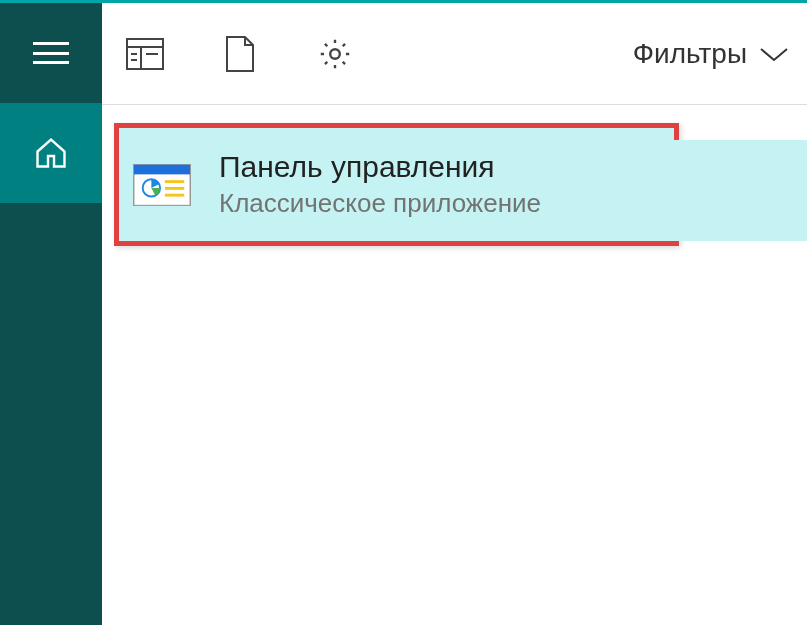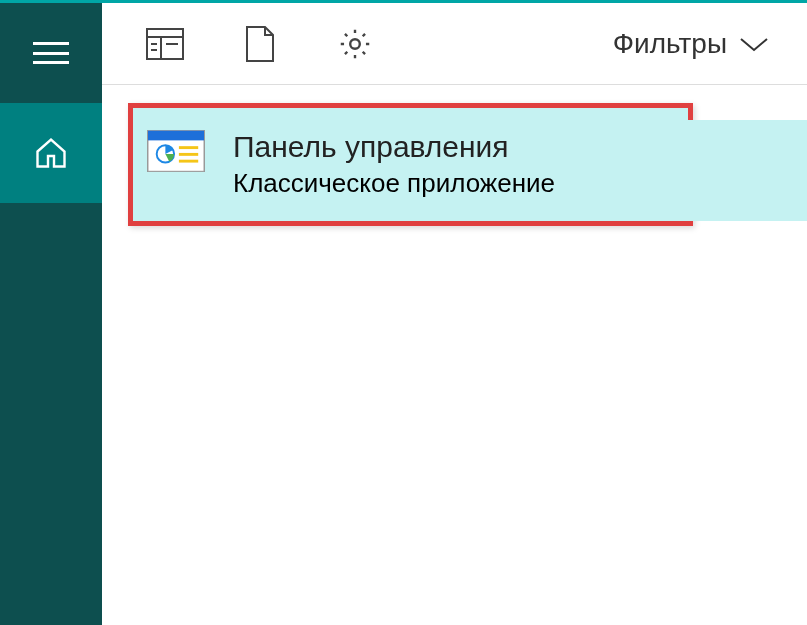--- a/index.html
+++ b/index.html
@@ -46,25 +46,25 @@
       height: 3px;
       background: #fff;
     }
     .main {
       flex: 1;
       display: flex;
       flex-direction: column;
       background: #fff;
     }
     .toolbar {
-      height: 82px;
+      height: 102px;
       display: flex;
       align-items: center;
       border-bottom: 1px solid #ddd;
-      padding: 0 28px;
+      padding: 0 8px;
     }
     .toolbar-icon {
       width: 70px;
       height: 60px;
       display: flex;
       align-items: center;
       justify-content: center;
       margin-right: 25px;
       cursor: pointer;
     }
@@ -85,24 +85,24 @@
       padding-top: 18px;
     }
     .section-header {
       font-size: 28px;
       color: #333;
       padding: 0 0 16px 26px;
     }
     .result-item {
       background: #c5f2f2;
       border: 5px solid #e04040;
-      margin: 0 0 0 26px;
+      margin: 0 0 0 12px;
       padding: 22px 18px 22px 14px;
       display: flex;
-      align-items: flex-start;
+      align-items: center;
       gap: 28px;
       box-shadow: 2px 2px 6px rgba(0,0,0,0.15);
       width: 565px;
       position: relative;
       cursor: pointer;
     }
     .result-item::after {
       content: '';
       position: absolute;
       left: 100%;
@@ -126,21 +126,21 @@
       flex-direction: column;
       gap: 4px;
     }
     .result-title {
       font-size: 30px;
       color: #222;
       font-weight: 400;
     }
     .result-subtitle {
       font-size: 26px;
-      color: #000000;
+      color: #737373;
     }
     svg { display: block; }
   </style>
 </head>
 <body>
 
 <div class="container">
   <div class="sidebar">
     <div class="sidebar-btn hamburger">
       <div class="hamburger-lines">

